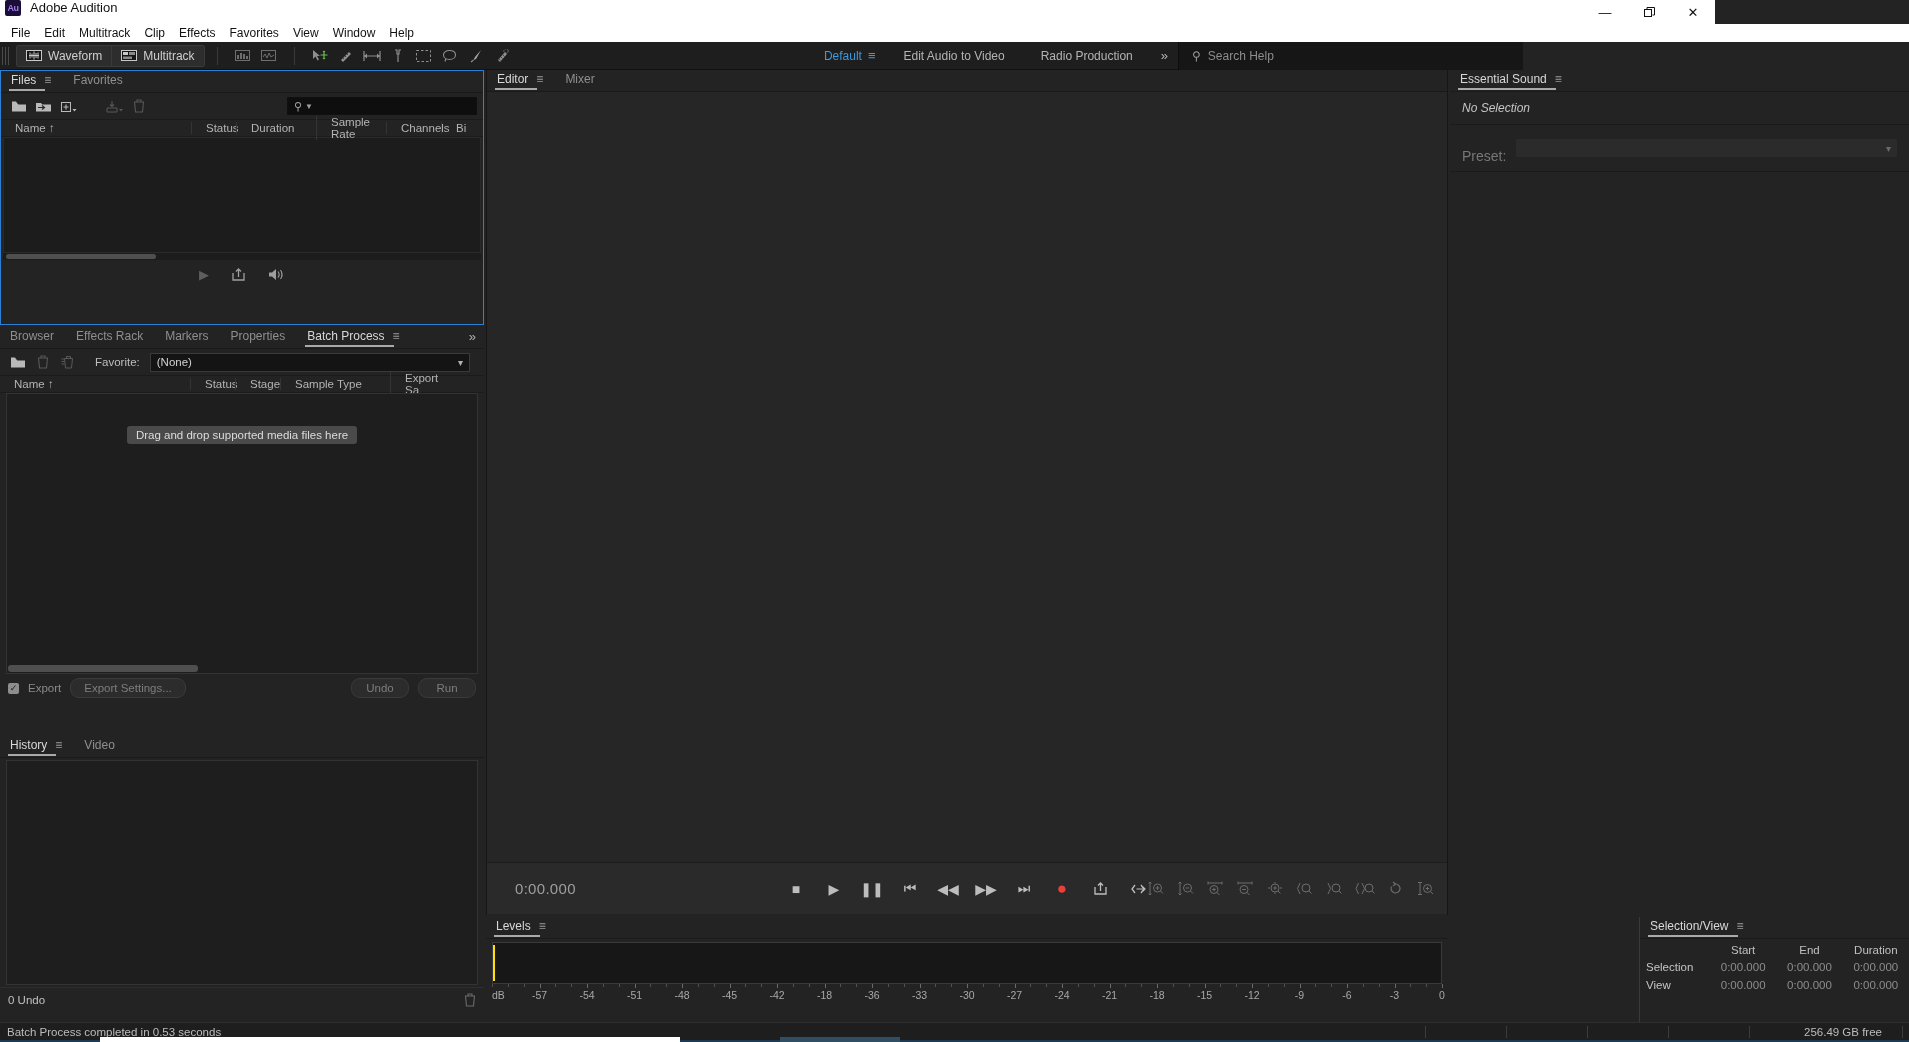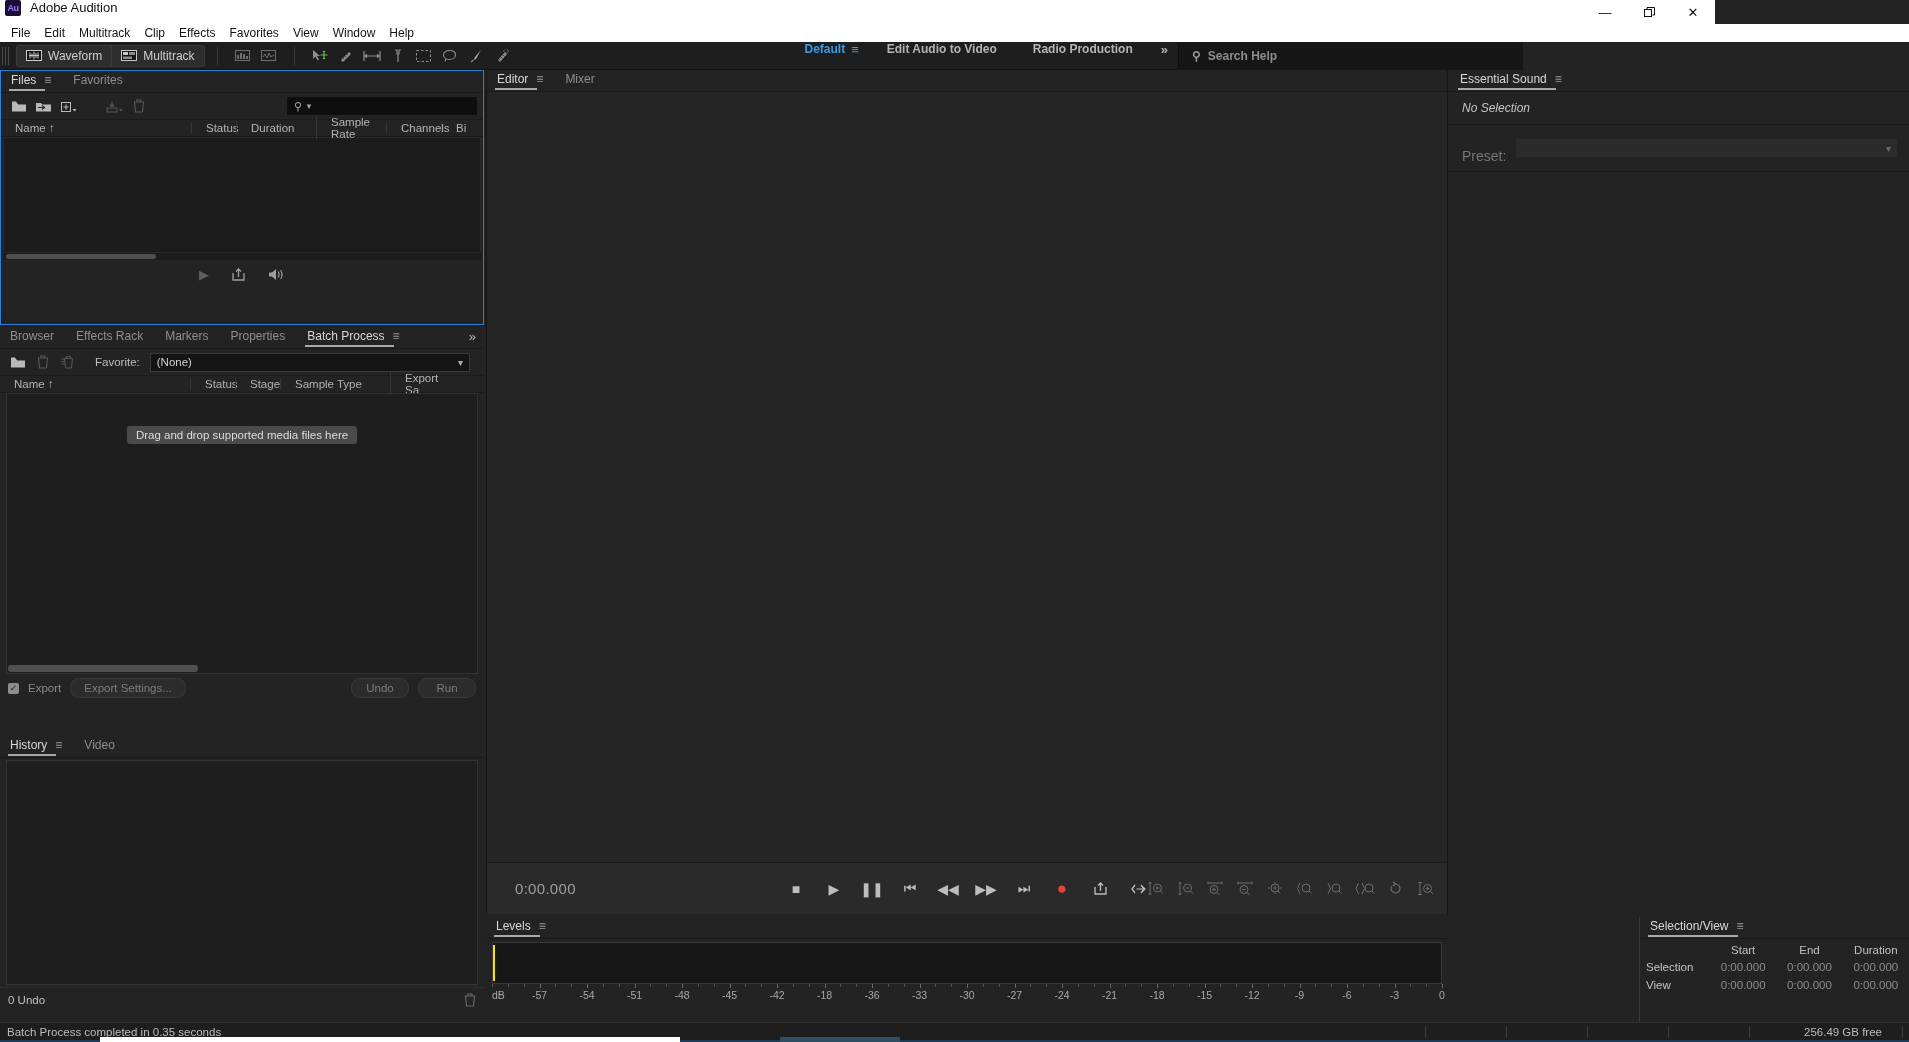--- a/index.html
+++ b/index.html
@@ -45,21 +45,21 @@
   }
   .grip { width:8px; height:18px; margin:0 3px 0 2px;
     background-image: repeating-linear-gradient(to right,#4a4a4a 0,#4a4a4a 1px,transparent 1px,transparent 3px);
   }
   .mode-group { display:flex; border:1px solid #3a3a3a; border-radius:2px; overflow:hidden; margin-left:3px;}
   .mode-btn { display:flex; align-items:center; gap:6px; padding:3px 9px; font-size:12px; color:#cfcfcf; background:#2d2d2d;}
   .mode-btn + .mode-btn { border-left:1px solid #3a3a3a; }
   .tb-sep { width:1px; height:18px; background:#3a3a3a; margin:0 12px; }
   .tb-icon { width:22px; height:20px; display:flex; align-items:center; justify-content:center;
              color:#6e6e6e; font-size:13px; margin:0 2px; }
-  #workspaces { margin-left:auto; display:flex; align-items:flex-start; height:28px;font-weight:bold; }
+  #workspaces { margin-left:auto; display:flex; align-items:center; height:28px; }
   .ws-item { font-size:12px; color:#b4b4b4; padding:0 18px; }
   .ws-item.active { color:#3b9ae1; padding-right:6px;}
   #ws-hamb { color:#3b9ae1; font-size:13px; padding:0 10px 0 0;}
   .chevrons { color:#b4b4b4; font-size:13px; padding:0 10px; }
   #search-help {
     display:flex; align-items:center; gap:7px; height:28px; width:345px;
     background:#161616; padding-left:13px; border-left:1px solid #0d0d0d;
   }
   #search-help .sicon { color:#9a9a9a; font-size:12px; }
   #search-help .stxt { font-size:12px; color:#8d8d8d; }
@@ -771,21 +771,21 @@
         <td class="rowlbl">View</td>
         <td class="val">0:00.000</td>
         <td class="val">0:00.000</td>
         <td class="val">0:00.000</td>
       </tr>
     </tbody>
   </table>
 </div>
 
 <div id="statusbar">
-  <span id="status-msg">Batch Process completed in 0.35 seconds</span>
+  <span id="status-msg">Batch Process completed in 0.53 seconds</span>
   <div id="status-right">
     <span class="sdiv"></span>
     <span class="sdiv"></span>
     <span class="sdiv"></span>
     <span class="sdiv"></span>
     <span class="sdiv"></span>
     <span id="freespace">256.49 GB free</span>
     <span class="sdiv" style="margin:0 6px"></span>
   </div>
 </div>

